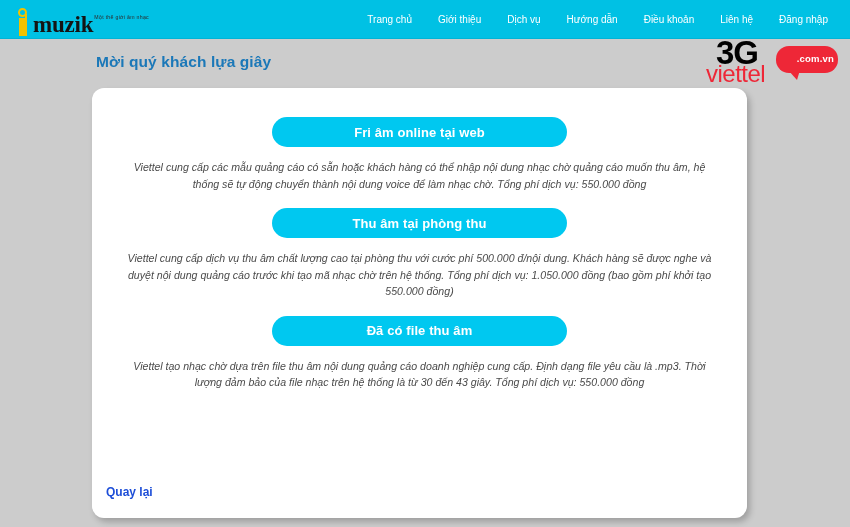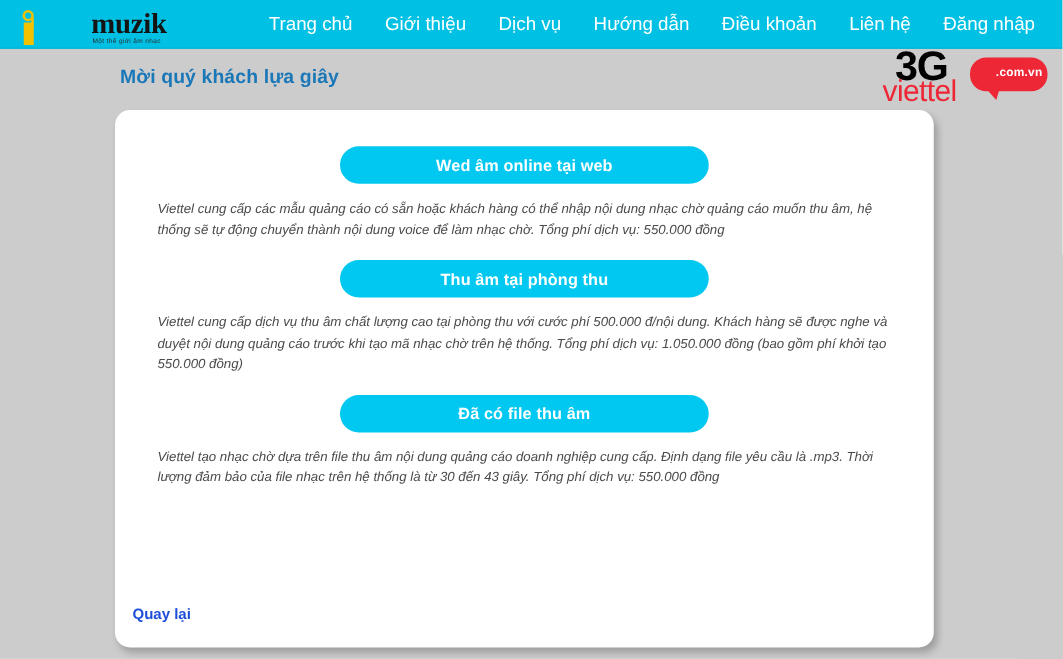--- a/index.html
+++ b/index.html
@@ -68,24 +68,23 @@
   .logo-pillar {
     position: absolute;
     left: 3px;
     top: 12px;
     width: 8px;
     height: 18px;
     background: #f2c200;
   }
   .logo-text-wrap {
     display: flex;
-    flex-direction: column;
+    flex-direction: row;
     justify-content: flex-end;
     line-height: 1;
-    margin-left: 40px;
   }
   .logo-word {
     font-family: "Liberation Serif", serif;
     font-size: 23px;
     font-weight: 700;
     color: #141414;
     letter-spacing: -0.2px;
     line-height: 22px;
   }
   .logo-tagline {
@@ -99,21 +98,21 @@
 
   .nav {
     margin-left: auto;
     margin-right: 22px;
     display: flex;
     align-items: center;
     gap: 26px;
   }
   .nav a {
     color: #ffffff;
-    font-size: 15px;
+    font-size: 10px;
     text-decoration: none;
     white-space: nowrap;
   }
 
   
   .title-row {
     position: relative;
     height: 49px;
   }
   .page-title {
@@ -220,21 +219,21 @@
     cursor: pointer;
     letter-spacing: 0.1px;
   }
 
   .desc {
     margin-top: 12px;
     font-size: 10.6px;
     font-style: italic;
     color: #4a4a4a;
     line-height: 16.5px;
-    text-align: left;
+    text-align: center;
     padding: 0 4px;
   }
 
   .block-2 { margin-top: 16px; }
   .block-3 { margin-top: 16px; }
 
   .back-link-wrap {
     position: absolute;
     left: 0;
     bottom: 18px;
@@ -285,21 +284,21 @@
       <div class="v-bubble"></div>
       <div class="v-bubble-text">.com.vn</div>
       <div class="v-name">viettel</div>
     </div>
   </div>
 
   <div class="card">
     <div class="card-inner">
 
       <div class="option-block block-1">
-        <button class="pill-btn">Wed âm online tại web</button>
+        <button class="pill-btn">Fri âm online tại web</button>
         <div class="desc">Viettel cung cấp các mẫu quảng cáo có sẵn hoặc khách hàng có thể nhập nội dung nhạc chờ quảng cáo muốn thu âm, hệ thống sẽ tự động chuyển thành nội dung voice để làm nhạc chờ. Tổng phí dịch vụ: 550.000 đồng</div>
       </div>
 
       <div class="option-block block-2">
         <button class="pill-btn">Thu âm tại phòng thu</button>
         <div class="desc">Viettel cung cấp dịch vụ thu âm chất lượng cao tại phòng thu với cước phí 500.000 đ/nội dung. Khách hàng sẽ được nghe và duyệt nội dung quảng cáo trước khi tạo mã nhạc chờ trên hệ thống. Tổng phí dịch vụ: 1.050.000 đồng (bao gồm phí khởi tạo 550.000 đồng)</div>
       </div>
 
       <div class="option-block block-3">
         <button class="pill-btn">Đã có file thu âm</button>

